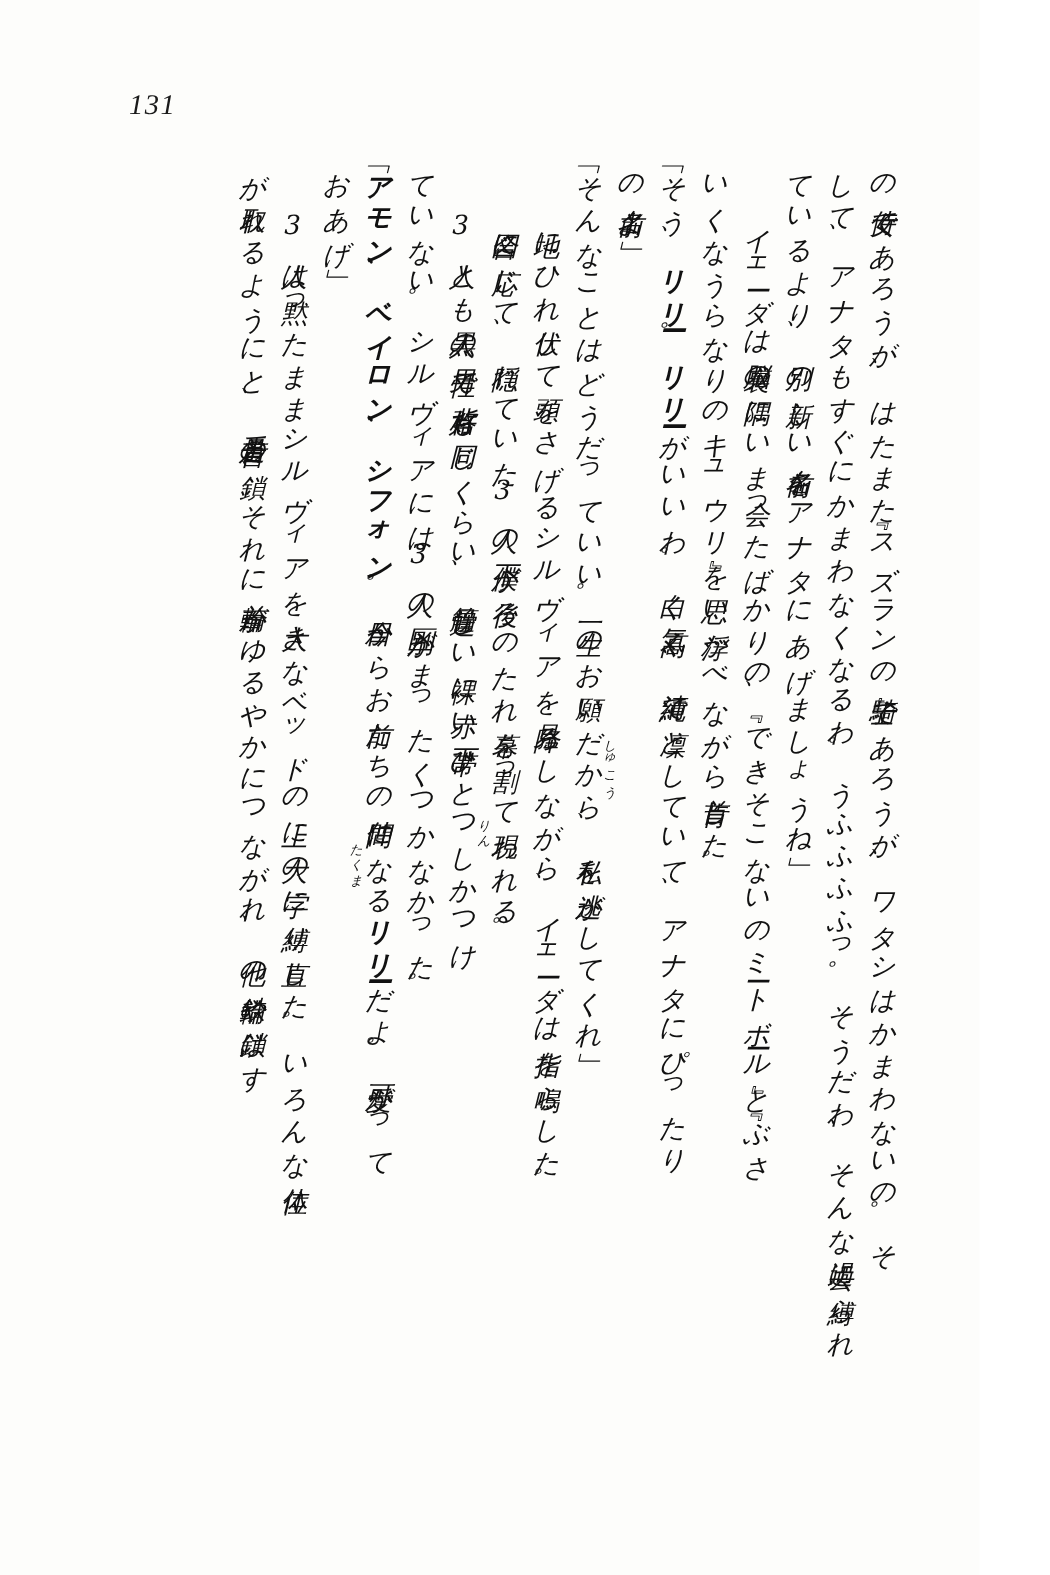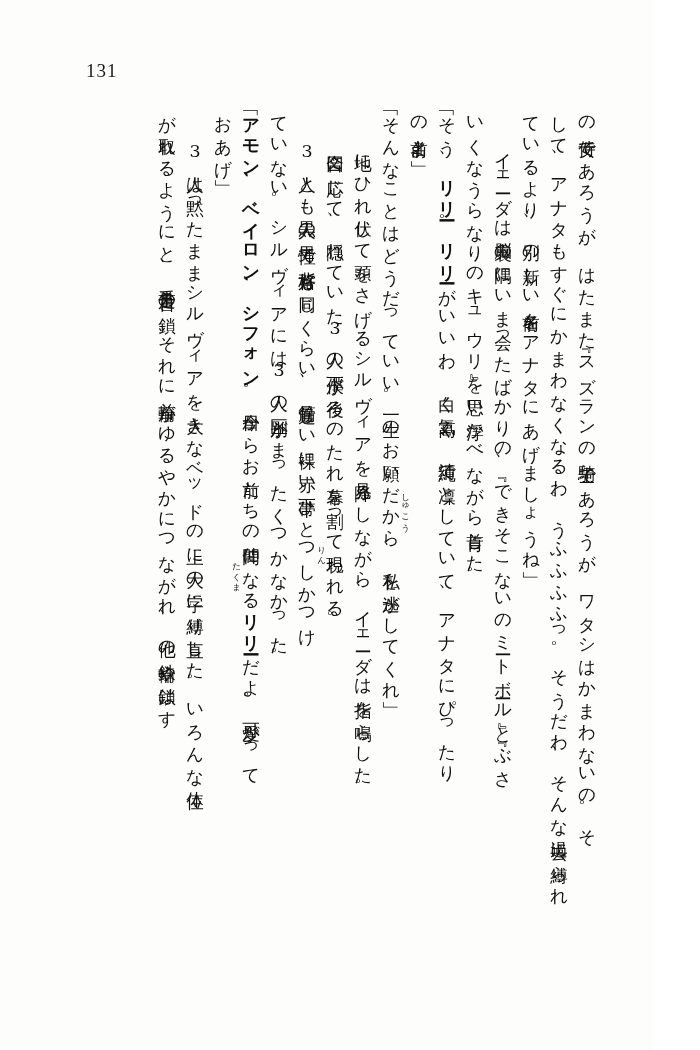--- a/index.html
+++ b/index.html
@@ -8,20 +8,21 @@
     background: #ffffff;
   }
   .page {
     position: relative;
     width: 653px;
     height: 1050px;
     background: #fdfdfb;
     overflow: hidden;
     font-family: "DejaVu Serif", "Liberation Serif", serif;
     color: #111111;
+    font-style: italic;
   }
   .page-number {
     position: absolute;
     top: 60px;
     left: 86px;
     font-size: 19px;
     font-family: "Liberation Serif", serif;
     letter-spacing: 1px;
     color: #1a1a1a;
   }

